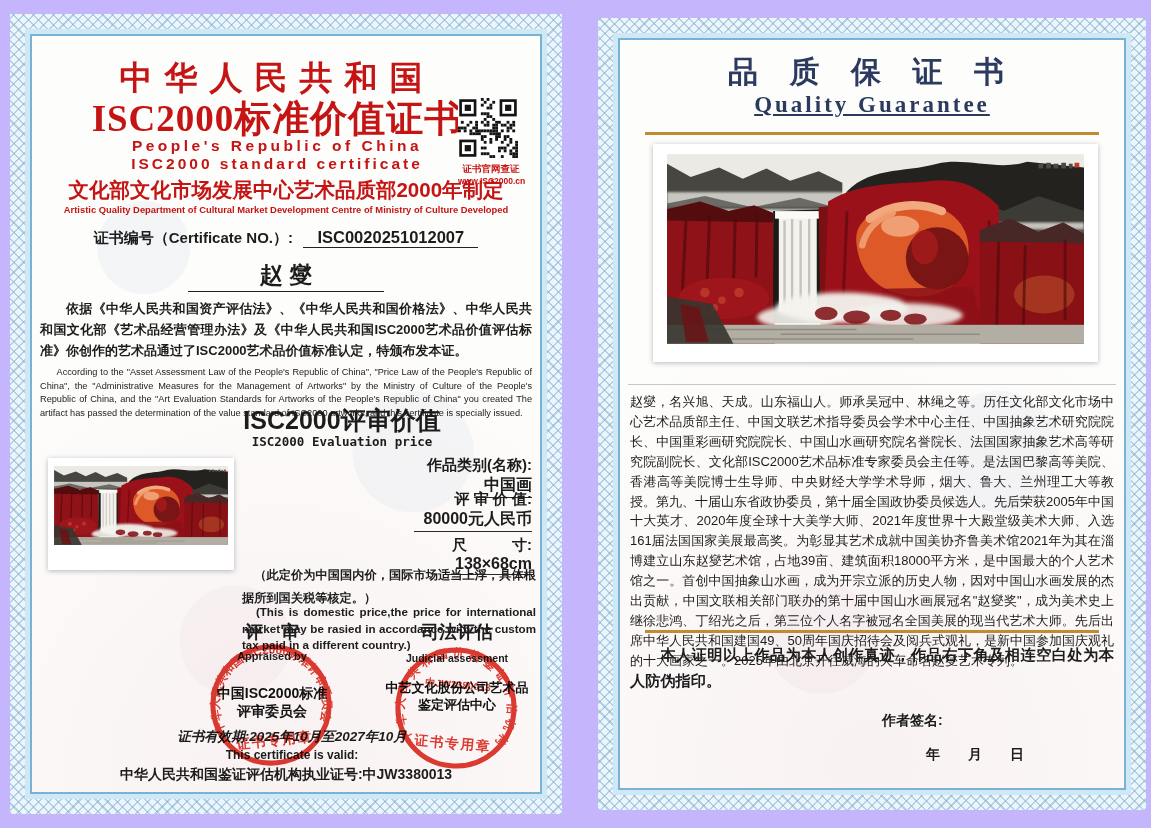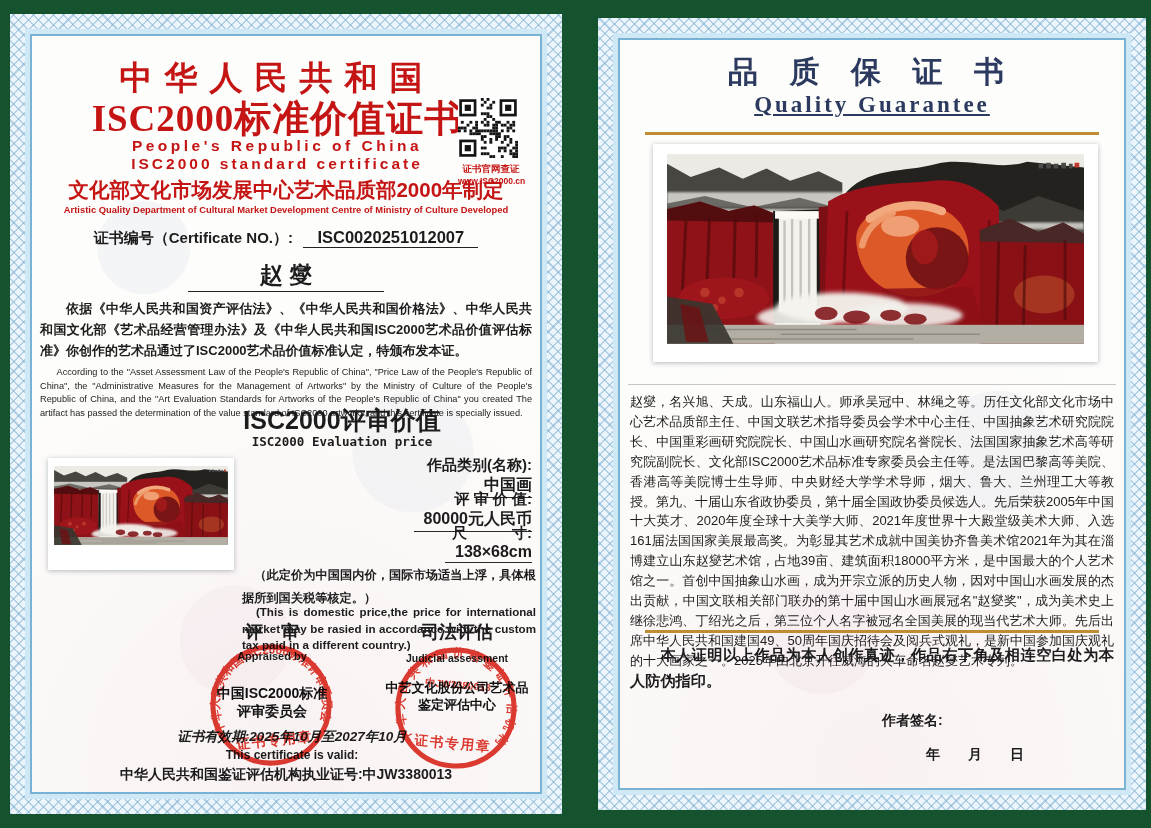--- a/index.html
+++ b/index.html
@@ -1,16 +1,16 @@
 <!DOCTYPE html>
 <html><head>
 <meta charset="utf-8">
 <style>
   html,body{margin:0;padding:0;background:#fff;}
-  .stage{position:relative;width:1151px;height:828px;background:#14532d;overflow:hidden;
+  .stage{position:relative;width:1151px;height:828px;background:#c4b5fd;overflow:hidden;
          font-family:"Liberation Sans","DejaVu Sans",sans-serif;color:#1c1c1c;}
   
   .cert{position:absolute;box-sizing:border-box;padding:15px;
     background:
       repeating-linear-gradient(45deg, rgba(122,172,206,.50) 0 1.5px, transparent 1.5px 7px),
       repeating-linear-gradient(-45deg, rgba(122,172,206,.50) 0 1.5px, transparent 1.5px 7px),
       linear-gradient(#ecf5fb,#ecf5fb);}
   .band{box-sizing:border-box;height:100%;background:#cfe8f5;padding:5px;}
   .inner{box-sizing:border-box;position:relative;height:100%;border:2px solid #7ab2d3;overflow:hidden;
     background:
@@ -294,21 +294,21 @@
 
       <div class="abs" style="left:214px;top:420px;width:286px;">
         <div class="fieldrow">
           <span class="lab">作品类别(名称):</span>
           <span class="valwrap"><span class="val">中国画</span></span>
         </div>
         <div class="fieldrow" style="margin-top:8px;">
           <span class="lab">评 审 价 值:</span>
           <span class="valwrap"><span class="val">80000元人民币</span></span>
         </div>
-        <div class="fieldrow" style="margin-top:8px;">
+        <div class="fieldrow" style="margin-top:20px;">
           <span class="lab">尺　　　寸:</span>
           <span class="valwrap"><span class="val">138×68cm</span></span>
         </div>
       </div>
 
       <div class="abs jus" style="left:210px;top:528px;width:294px;font-size:12.2px;font-weight:800;line-height:23px;text-indent:1em;">（此定价为中国国内价，国际市场适当上浮，具体根据所到国关税等核定。）</div>
       <div class="abs jus" style="left:210px;top:568px;width:294px;font-size:11.6px;font-weight:600;line-height:16.5px;text-indent:1.2em;">(This is domestic price,the price for international market may be rasied in accordance with the custom tax paid in a different country.)</div>
 
       <div class="abs ctr" style="left:170px;top:584px;width:140px;font-size:18px;font-weight:900;">评　审</div>
       <div class="abs ctr" style="left:355px;top:584px;width:140px;font-size:18px;font-weight:900;">司法评估</div>

